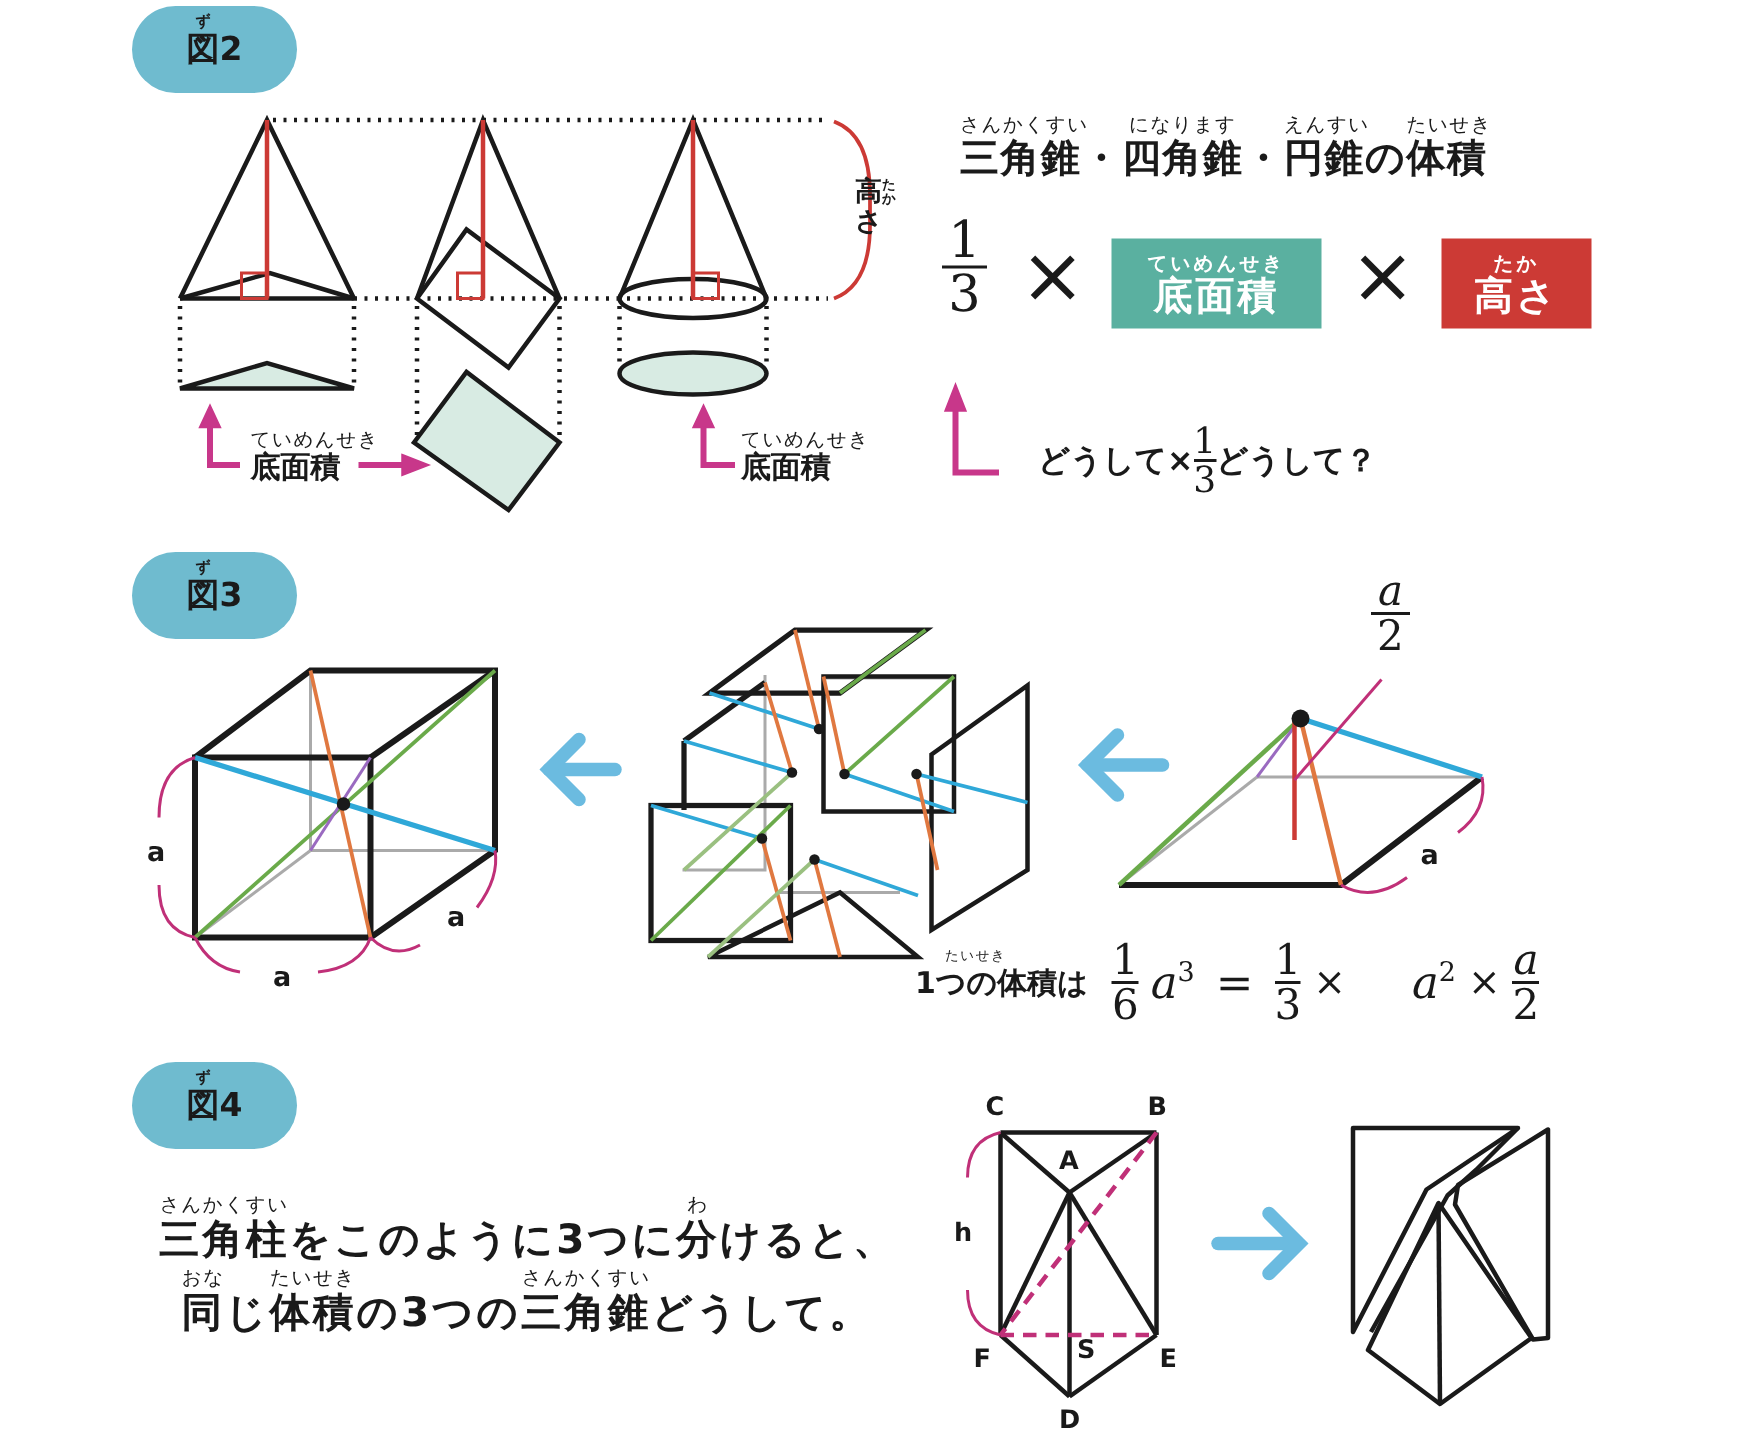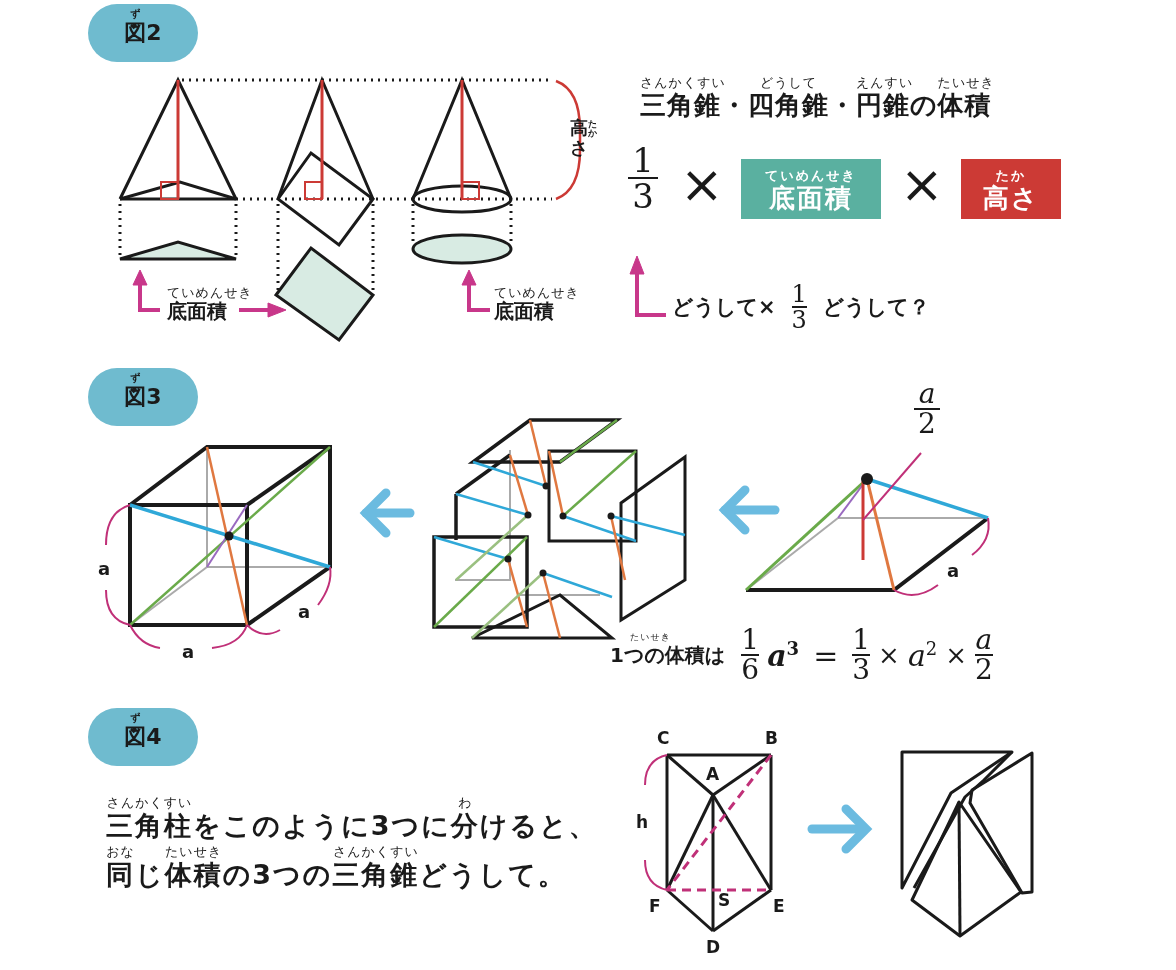--- a/index.html
+++ b/index.html
@@ -92,40 +92,40 @@
 </div>
 <div class="abs label-teimen" style="left:494px;top:298px;">
   <span class="rb"><span class="rt">ていめんせき</span><span>底面積</span></span>
 </div>
 <div class="abs" style="left:570px;top:118px;font-size:18px;font-weight:bold;line-height:20px;width:22px;">
   <span>高さ</span>
   <span class="abs" style="font-size:9px;left:18px;top:2px;width:10px;line-height:9px;">たか</span>
 </div>
 
 <div class="abs title-main" style="left:640px;top:88px;white-space:nowrap;">
-  <span class="rb"><span class="rt">さんかくすい</span><span>三角錐</span></span><span>・</span><span class="rb"><span class="rt">どうして</span><span>四角錐</span></span><span>・</span><span class="rb"><span class="rt">えんすい</span><span>円錐</span></span><span>の</span><span class="rb"><span class="rt">たいせき</span><span>体積</span></span>
+  <span class="rb"><span class="rt">さんかくすい</span><span>三角錐</span></span><span>・</span><span class="rb"><span class="rt">になります</span><span>四角錐</span></span><span>・</span><span class="rb"><span class="rt">えんすい</span><span>円錐</span></span><span>の</span><span class="rb"><span class="rt">たいせき</span><span>体積</span></span>
 </div>
 
 <div class="abs frac" style="left:628px;top:143px;font-size:34px;width:30px;">
   <span class="n">1</span>
     <span class="bar"></span>
     <span class="d">3</span>
 </div>
 <div class="abs" style="left:680px;top:158px;font-size:52px;line-height:52px;">×</div>
 <div class="box-green" style="left:741px;top:159px;width:140px;height:60px;">
   <span class="box-rt">ていめんせき</span>
   <span class="box-main">底面積</span>
 </div>
 <div class="abs" style="left:900px;top:158px;font-size:52px;line-height:52px;">×</div>
 <div class="box-red" style="left:961px;top:159px;width:100px;height:60px;">
   <span class="box-rt">たか</span>
   <span class="box-main">高さ</span>
 </div>
 
-<div class="abs" style="left:672px;top:282px;font-size:21px;font-weight:bold;white-space:nowrap;display:flex;align-items:center;gap:16px;justify-content:flex-end;">
+<div class="abs" style="left:692px;top:282px;font-size:21px;font-weight:bold;white-space:nowrap;display:flex;align-items:center;gap:0;justify-content:flex-end;">
   <span>どうして×</span>
   <span class="frac" style="font-size:24px;font-weight:normal;">
       <span class="n">1</span>
       <span class="bar"></span>
       <span class="d">3</span>
     </span>
   <span>どうして？</span>
 </div>
 
 <div class="badge" style="left:88px;top:368px;">
@@ -238,45 +238,45 @@
 
 <div class="abs" style="left:610px;top:626px;white-space:nowrap;display:flex;align-items:center;gap:8px;">
   <span style="font-size:20px;font-weight:bold;">
     <span class="rb"><span class="rt" style="font-size:9px;top:-11px;left:20px;right:auto;">たいせき</span><span>1つの体積は</span></span>
   </span>
   <span class="frac" style="font-size:28px;margin-left:8px;">
       <span class="n">1</span>
       <span class="bar"></span>
       <span class="d">6</span>
     </span>
-  <span class="serif" style="font-size:30px;font-style:italic;font-weight:bold;"><span>a</span><sup style="font-size:18px;font-style:normal;">3</sup></span>
+  <span class="serif" style="font-size:30px;font-style:italic;"><span>a</span><sup style="font-size:18px;font-style:normal;">3</sup></span>
   <span class="serif" style="font-size:30px;margin:0 6px;">=</span>
   <span class="frac" style="font-size:28px;">
       <span class="n">1</span>
       <span class="bar"></span>
       <span class="d">3</span>
     </span>
   <span class="serif" style="font-size:26px;">×</span>
-  <span class="serif" style="font-size:30px;font-style:italic;"><span>a</span><sup style="font-size:18px;font-style:normal;">2</sup></span>
+  <span class="serif" style="font-size:30px;font-style:italic;margin-left:36px;"><span>a</span><sup style="font-size:18px;font-style:normal;">2</sup></span>
   <span class="serif" style="font-size:26px;">×</span>
   <span class="frac" style="font-size:28px;">
       <span class="n" style="font-style:italic;">a</span>
       <span class="bar"></span>
       <span class="d">2</span>
     </span>
 </div>
 
 <div class="badge" style="left:88px;top:708px;">
   <span class="txt"><span class="ruby">ず</span><span>図4</span></span>
 </div>
 
 <div class="abs sent" style="left:106px;top:808px;white-space:nowrap;">
   <span class="rb"><span class="rt">さんかくすい</span><span>三角柱</span></span><span>をこのように3つに</span><span class="rb"><span class="rt">わ</span><span>分</span></span><span>けると、</span>
 </div>
-<div class="abs sent" style="left:106px;top:857px;white-space:nowrap;">
+<div class="abs sent" style="left:121px;top:857px;white-space:nowrap;">
   <span class="rb"><span class="rt">おな</span><span>同</span></span><span>じ</span><span class="rb"><span class="rt">たいせき</span><span>体積</span></span><span>の3つの</span><span class="rb"><span class="rt">さんかくすい</span><span>三角錐</span></span><span>どうして。</span>
 </div>
 
 <svg width="1176" height="970" viewBox="0 0 1176 970">
   <g stroke="#1a1a1a" stroke-width="3" fill="none" stroke-linejoin="round">
     <line x1="667" y1="755" x2="771" y2="755"></line>
     <line x1="667" y1="755" x2="713" y2="795"></line>
     <line x1="771" y1="755" x2="713" y2="795"></line>
     <line x1="667" y1="755" x2="667" y2="890"></line>
     <line x1="771" y1="755" x2="771" y2="890"></line>

